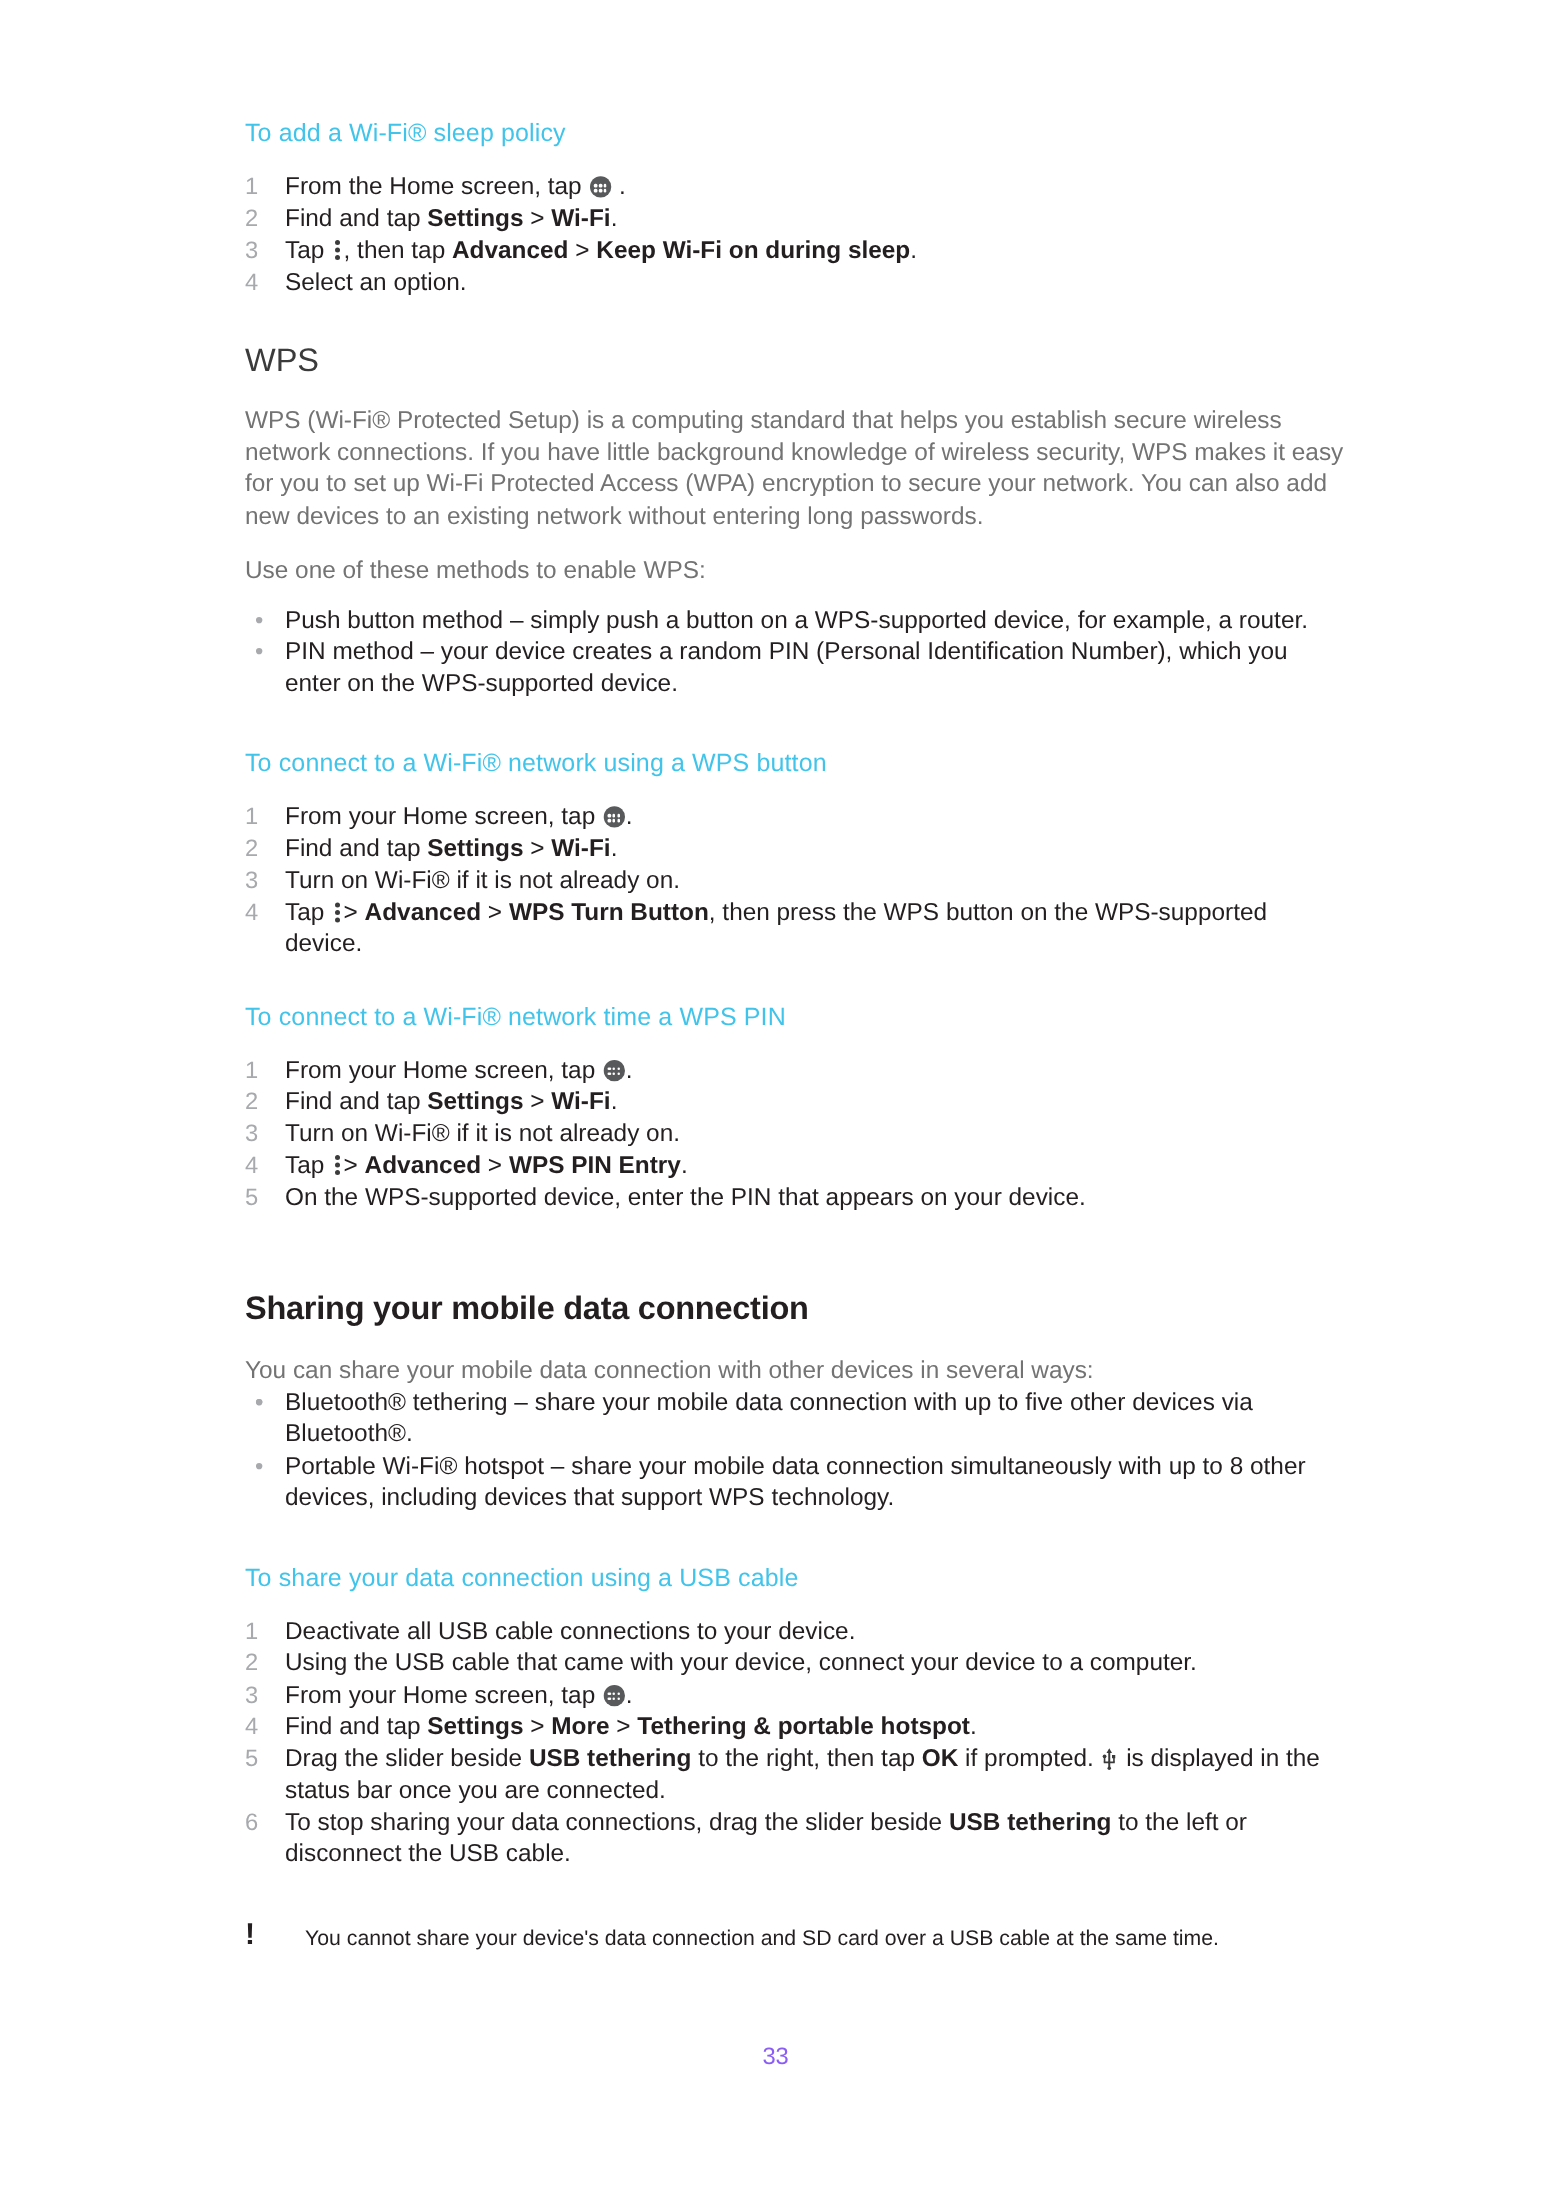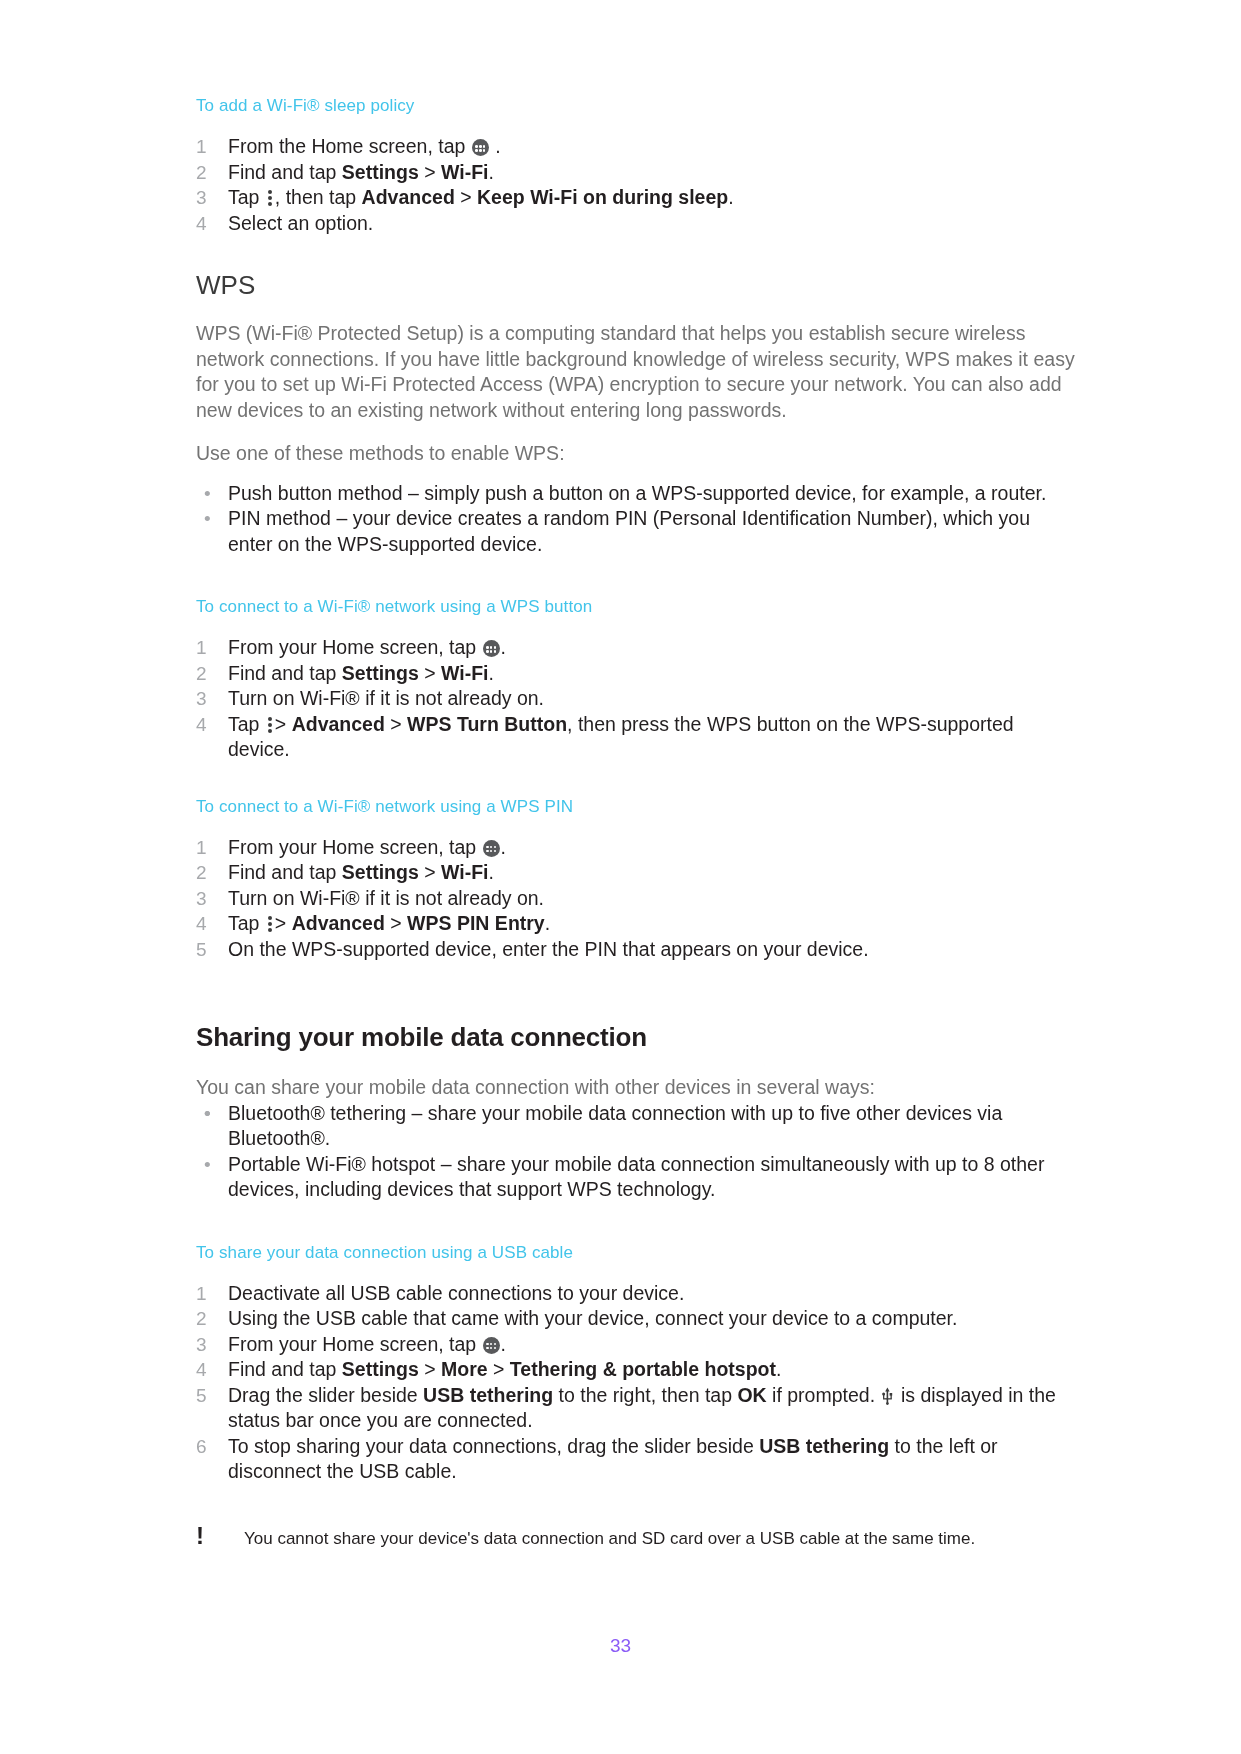--- a/index.html
+++ b/index.html
@@ -39,21 +39,21 @@
     letter-spacing: -0.2px;
   }
   h3.sub-title {
     font-size: 26px;
     font-weight: normal;
     color: #3b3b3b;
     margin: 0;
     padding: 0;
   }
   h4.proc-title {
-    font-size: 17px;
+    font-size: 20px;
     font-weight: normal;
     color: #42c4ea;
     margin: 0;
     padding: 0;
     letter-spacing: 0.1px;
   }
 
   
   p.body-text {
     font-size: 19.5px;
@@ -264,21 +264,21 @@
       <li>
         <span class="num">3</span><span>Turn on Wi-Fi® if it is not already on.</span>
       </li>
       <li>
         <span class="num">4</span><span>Tap </span><span class="icn icn-kebab"><i class="k k1"></i><i class="k k2"></i><i class="k k3"></i></span><span>&gt; </span><b>Advanced</b><span class="gt"> &gt; </span><b>WPS Turn Button</b><span>, then press the WPS button on the WPS-supported device.</span>
       </li>
     </ol>
 
     <div class="sp-34"></div>
 
-    <h4 class="proc-title">To connect to a Wi-Fi® network using a WPS PIN</h4>
+    <h4 class="proc-title">To connect to a Wi-Fi® network time a WPS PIN</h4>
     <div class="sp-18"></div>
 
     <ol class="steps">
       <li>
         <span class="num">1</span><span>From your Home screen, tap </span><span class="icn icn-appdrawer"><i class="d d1"></i><i class="d d2"></i><i class="d d3"></i><i class="d d4"></i><i class="d d5"></i><i class="d d6"></i></span><span>.</span>
       </li>
       <li>
         <span class="num">2</span><span>Find and tap </span><b>Settings</b><span class="gt"> &gt; </span><b>Wi-Fi</b><span>.</span>
       </li>
       <li>

